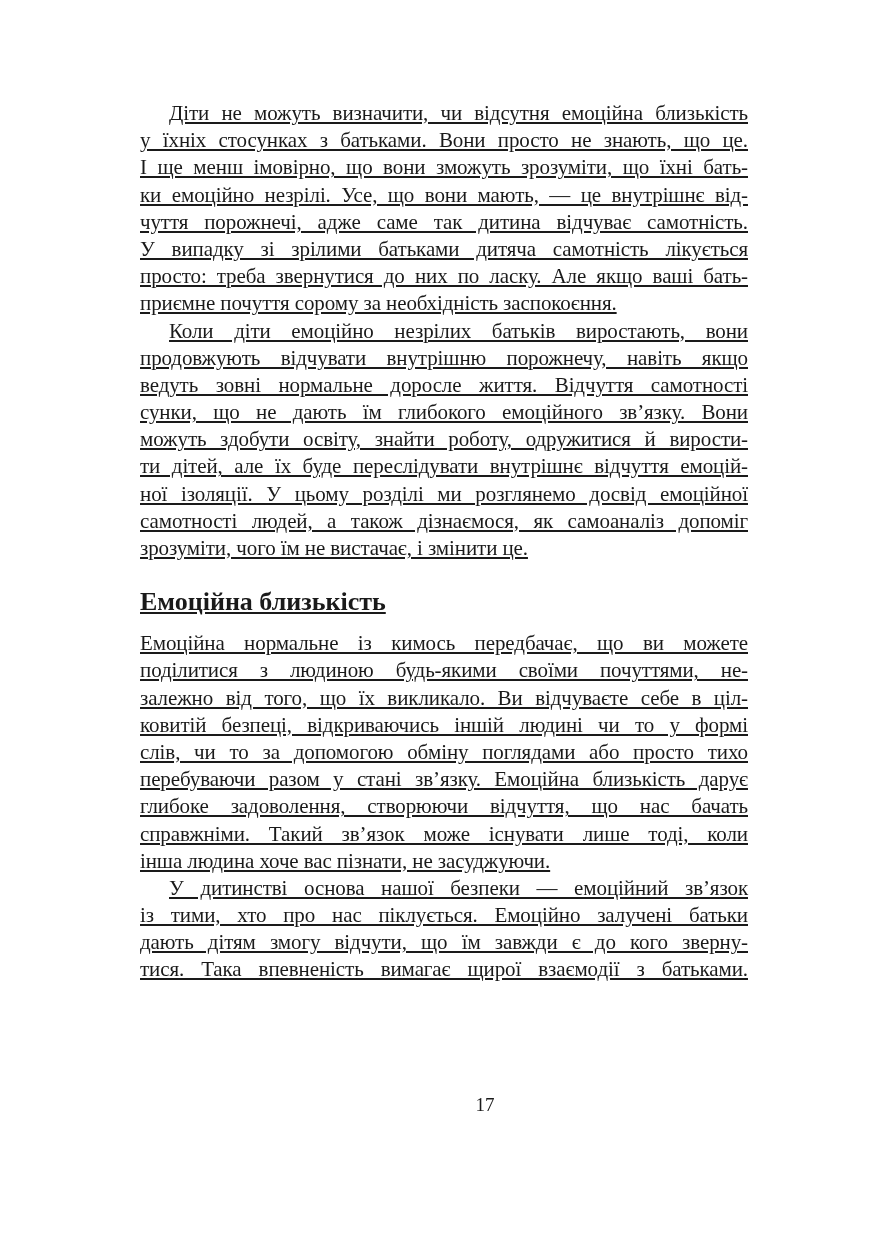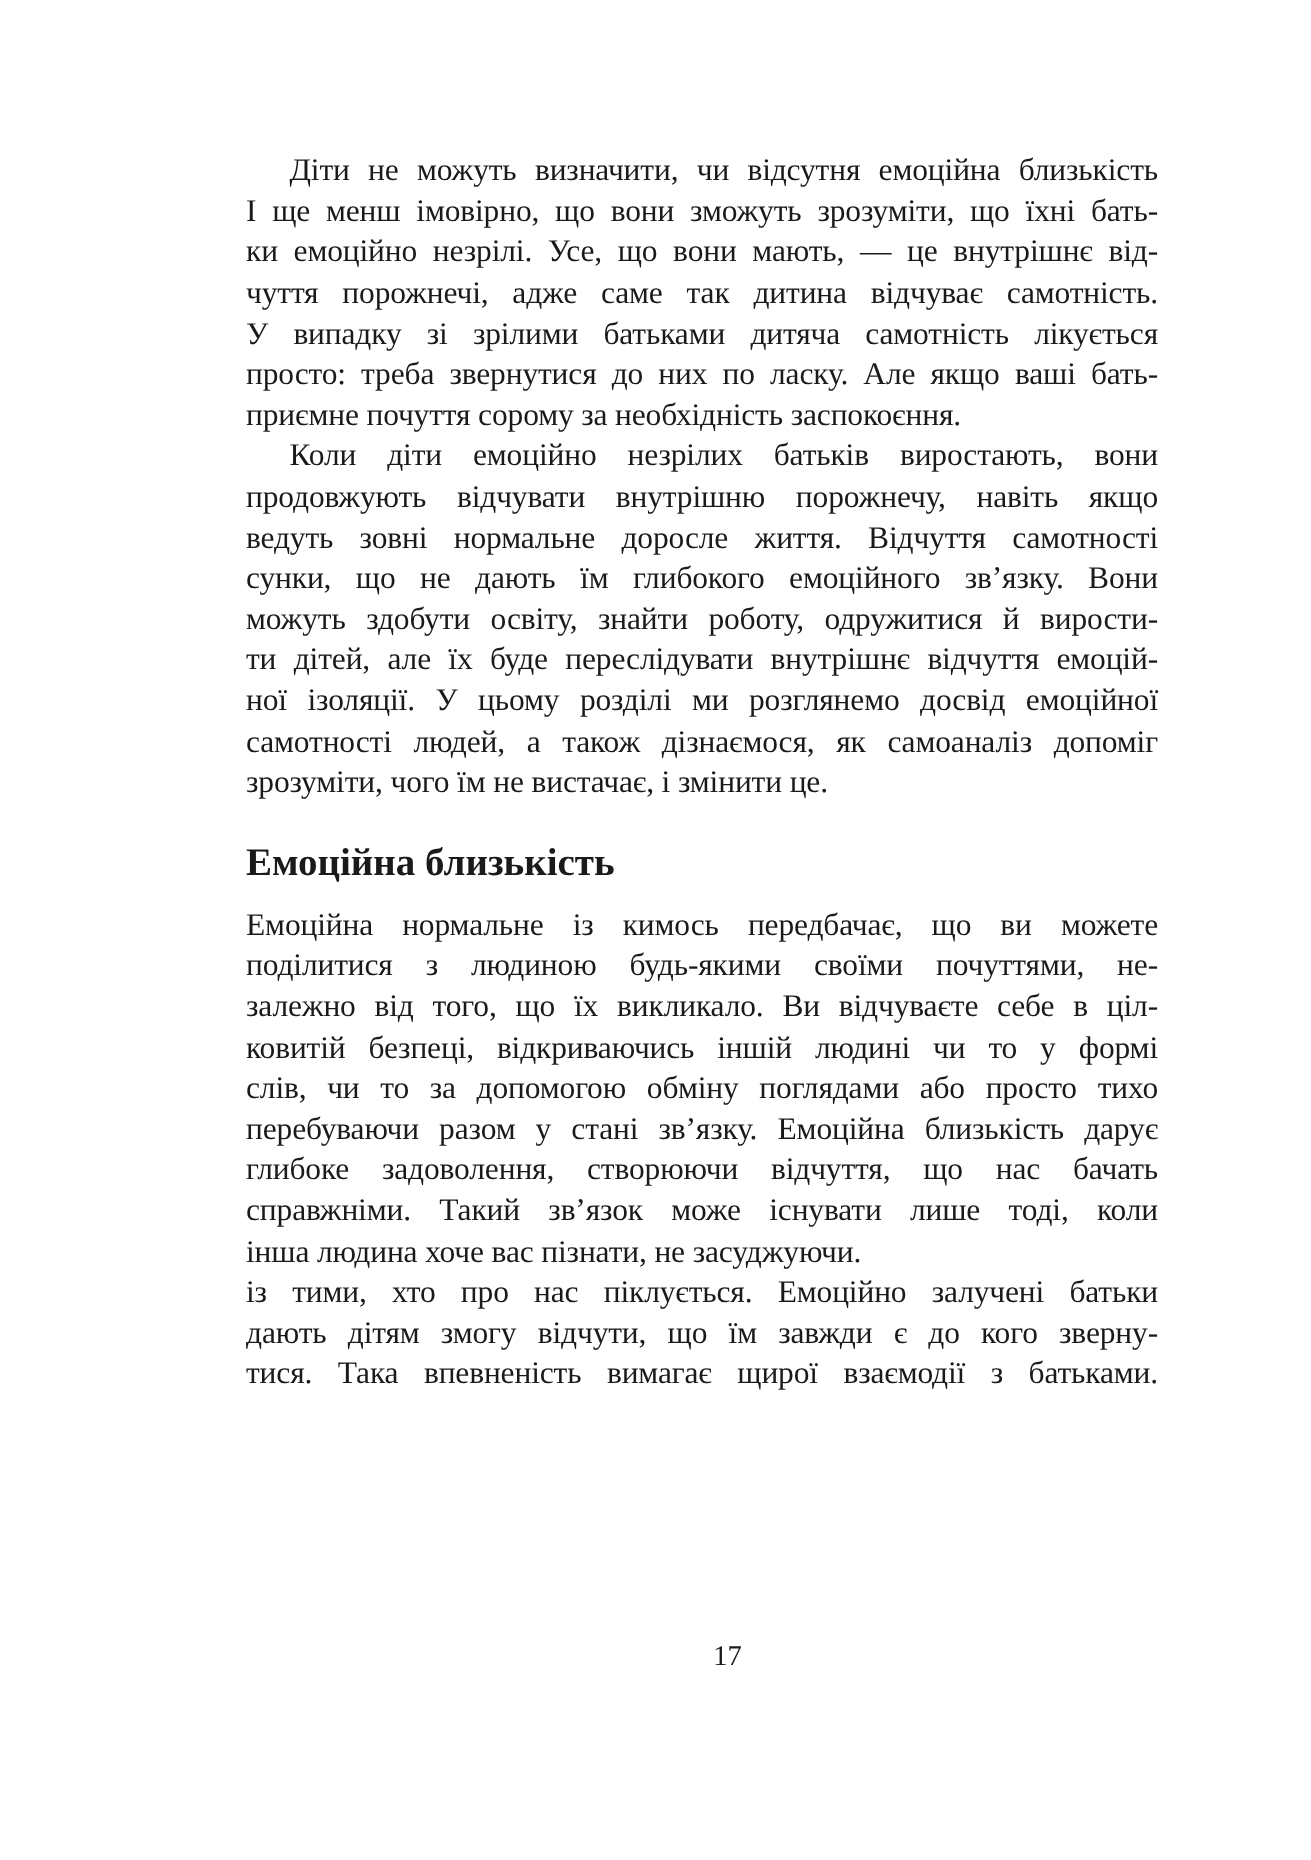--- a/index.html
+++ b/index.html
@@ -10,23 +10,24 @@
   body {
     width: 874px;
     height: 1240px;
     position: relative;
     overflow: hidden;
     color: #1a1a1a;
     font-family: "Liberation Serif", "DejaVu Serif", serif;
   }
   .page {
     position: absolute;
-    left: 164px;
+    left: 140px;
     top: 100px;
     width: 608px;
+    text-decoration: underline;
   }
   .para {
     margin: 0;
     font-size: 21px;
     line-height: 27.2px;
     text-align: justify;
     hyphens: manual;
     letter-spacing: -0.1px;
   }
   .line {
@@ -59,20 +60,21 @@
     width: 29px;
   }
 </style>
 </head>
 <body>
 
 <div class="page">
 
   <p class="para">
     <span class="line"><span class="first-indent"></span><span>Діти не можуть визначити, чи відсутня емоційна близькість</span></span>
+    <span class="line">у їхніх стосунках з батьками. Вони просто не знають, що це.</span>
     <span class="line">І ще менш імовірно, що вони зможуть зрозуміти, що їхні бать-</span>
     <span class="line">ки емоційно незрілі. Усе, що вони мають, — це внутрішнє від-</span>
     <span class="line">чуття порожнечі, адже саме так дитина відчуває самотність.</span>
     <span class="line">У випадку зі зрілими батьками дитяча самотність лікується</span>
     <span class="line">просто: треба звернутися до них по ласку. Але якщо ваші бать-</span>
     <span class="line last">приємне почуття сорому за необхідність заспокоєння.</span>
   </p>
 
   <p class="para">
     <span class="line"><span class="first-indent"></span><span>Коли діти емоційно незрілих батьків виростають, вони</span></span>
@@ -94,20 +96,21 @@
     <span class="line">залежно від того, що їх викликало. Ви відчуваєте себе в ціл-</span>
     <span class="line">ковитій безпеці, відкриваючись іншій людині чи то у формі</span>
     <span class="line">слів, чи то за допомогою обміну поглядами або просто тихо</span>
     <span class="line">перебуваючи разом у стані зв’язку. Емоційна близькість дарує</span>
     <span class="line">глибоке задоволення, створюючи відчуття, що нас бачать</span>
     <span class="line">справжніми. Такий зв’язок може існувати лише тоді, коли</span>
     <span class="line last">інша людина хоче вас пізнати, не засуджуючи.</span>
   </p>
 
   <p class="para">
+    <span class="line"><span class="first-indent"></span><span>У дитинстві основа нашої безпеки — емоційний зв’язок</span></span>
     <span class="line">із тими, хто про нас піклується. Емоційно залучені батьки</span>
     <span class="line">дають дітям змогу відчути, що їм завжди є до кого зверну-</span>
     <span class="line">тися. Така впевненість вимагає щирої взаємодії з батьками.</span>
   </p>
 
 </div>
 
 <div class="page-number">17</div>
 
 </body></html>

